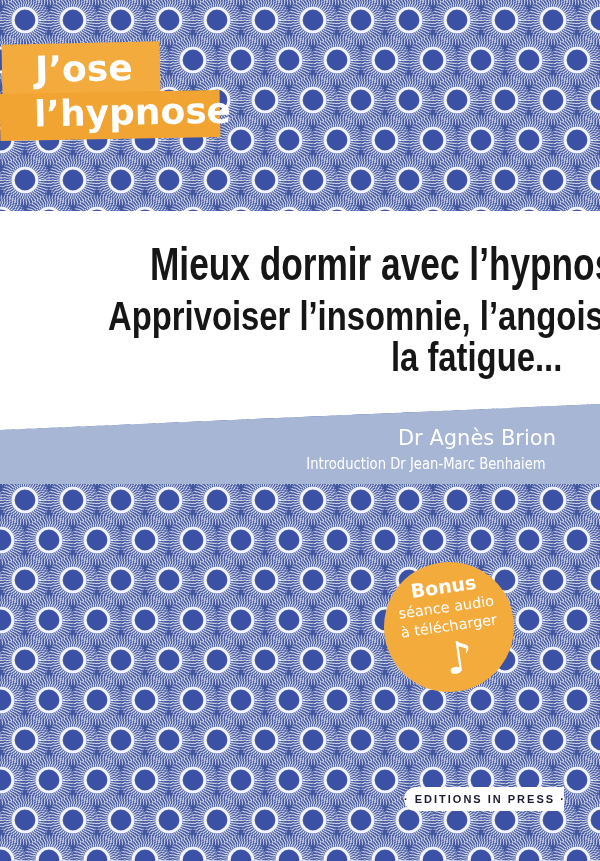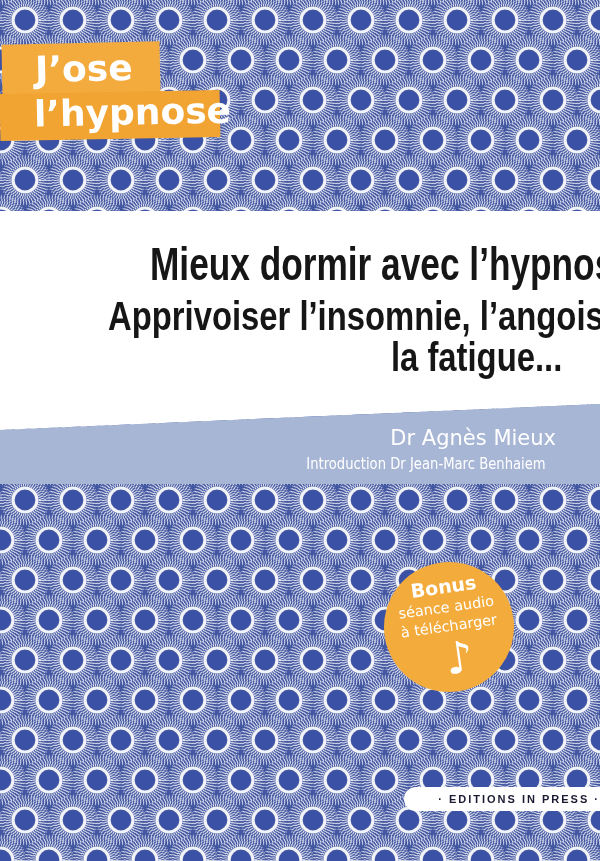--- a/index.html
+++ b/index.html
@@ -49,24 +49,24 @@
     position:absolute; left:384px; top:562px; width:130px; height:130px;
     border-radius:50%; background:#f3ab3c; color:#ffffff; text-align:center;
     transform:rotate(-8deg); font-family:"DejaVu Sans", sans-serif; padding-top:12px;
   }
   .bonus .b1 { font-size:19px; font-weight:bold; line-height:24px; }
   .bonus .b2 { font-size:14.5px; line-height:19px; }
   .bonus .note { font-size:44px; line-height:46px; transform:translateX(6px); }
 
   
   .publisher {
-    position:absolute; left:404px; top:787px; width:196px; height:24px;
+    position:absolute; left:404px; top:787px; width:160px; height:24px;
     background:#ffffff; border-radius:12px 0 0 12px;
     color:#1a1a32; font-size:11px; font-weight:bold; letter-spacing:2px;
-    line-height:24px; text-align:right; white-space:nowrap;
+    line-height:24px; text-align:left; white-space:nowrap;
   }
 </style>
 </head>
 <body>
 
 <div id="cover">
 
   <svg id="pattern-svg" width="600" height="861" xmlns="http://www.w3.org/2000/svg" xmlns:xlink="http://www.w3.org/1999/xlink">
     <defs>
       <g id="lacecircle">
@@ -92,21 +92,21 @@
 
   <div class="band-white">
     <div class="title-block">
       <div class="t-line t1">Mieux dormir avec l’hypnose !</div>
       <div class="t-line t2">Apprivoiser l’insomnie, l’angoisse,</div>
       <div class="t-line t2">la fatigue...</div>
     </div>
   </div>
 
   <div class="band-blue">
-    <div class="author">Dr Agnès Mieux</div>
+    <div class="author">Dr Agnès Brion</div>
     <div class="intro">Introduction Dr Jean-Marc Benhaiem</div>
   </div>
 
   <div>
     <div class="bar bar1">J’ose</div>
     <div class="bar bar2">l’hypnose</div>
   </div>
 
   <div class="bonus">
     <div class="b1">Bonus</div>

